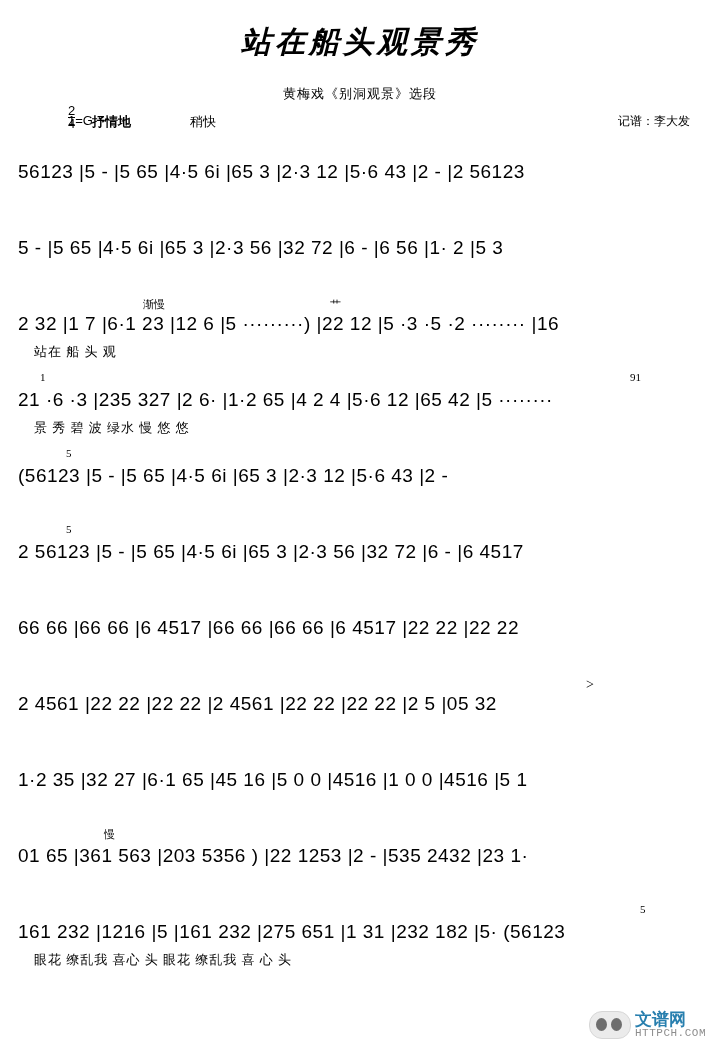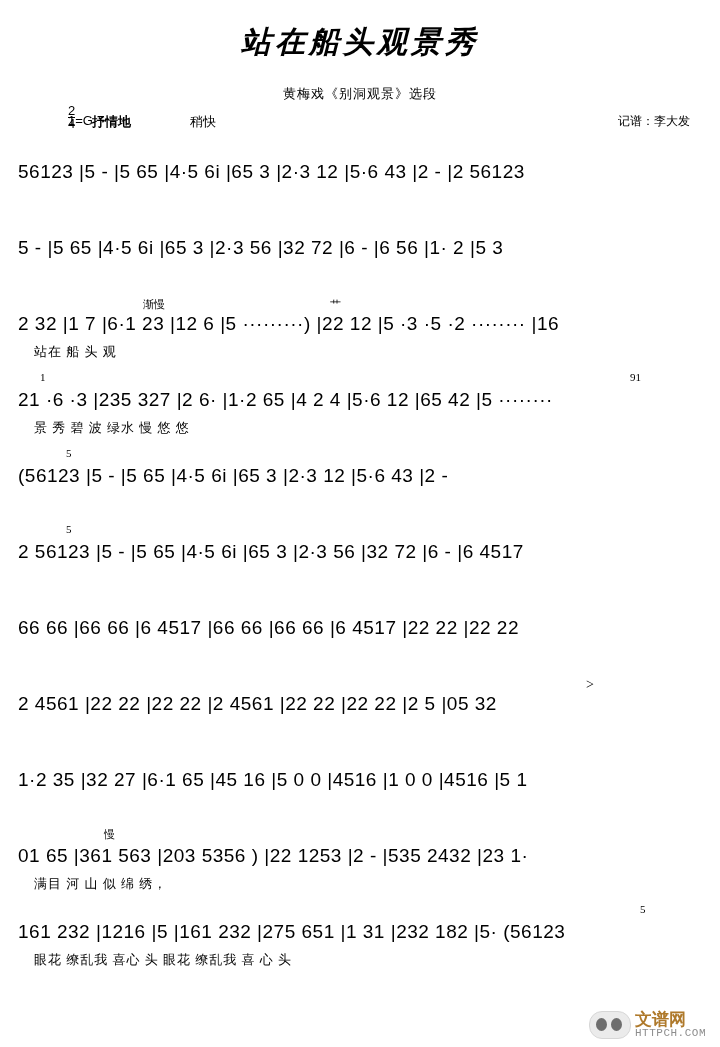--- a/index.html
+++ b/index.html
@@ -118,21 +118,21 @@
     width:11px;height:13px;border-radius:50%;
     background:#555;
   }
   .wm-badge:after{
     content:"";position:absolute;left:21px;top:6px;
     width:11px;height:13px;border-radius:50%;
     background:#555;
   }
   .wm-text{
     font-family:"Liberation Sans", sans-serif;
-    font-size:17px;font-weight:bold;color:#a16207;
+    font-size:17px;font-weight:bold;color:#0369a1;
     line-height:15px;
   }
   .wm-sub{
     font-family:Liberation Mono, monospace;
     font-size:11px;color:#7a7a7a;letter-spacing:0.5px;
   }
 </style>
 </head>
 <body>
 
@@ -202,21 +202,20 @@
     </div>
 
     <div class="row">
       <div class="notes">1·2  35 |32  27 |6·1  65 |45  16 |5  0 0 |4516 |1  0 0 |4516 |5   1</div>
       <div class="lyr"></div>
     </div>
 
     <div class="row">
       <div class="mark" style="left:104px;top:0px;">慢</div>
       <div class="notes">01  65 |361  563 |203  5356 ) |22  1253 |2 - |535  2432 |23  1·</div>
-      <div class="lyr">满目 河   山  似  绵   绣，</div>
     </div>
 
     <div class="row">
       <div class="mark" style="left:640px;top:0px;">5</div>
       <div class="notes">161  232 |1216 |5 |161  232 |275  651 |1  31 |232  182 |5·  (56123</div>
       <div class="lyr">眼花   缭乱我 喜心  头 眼花   缭乱我 喜          心 头</div>
     </div>
 
   </div>
 

